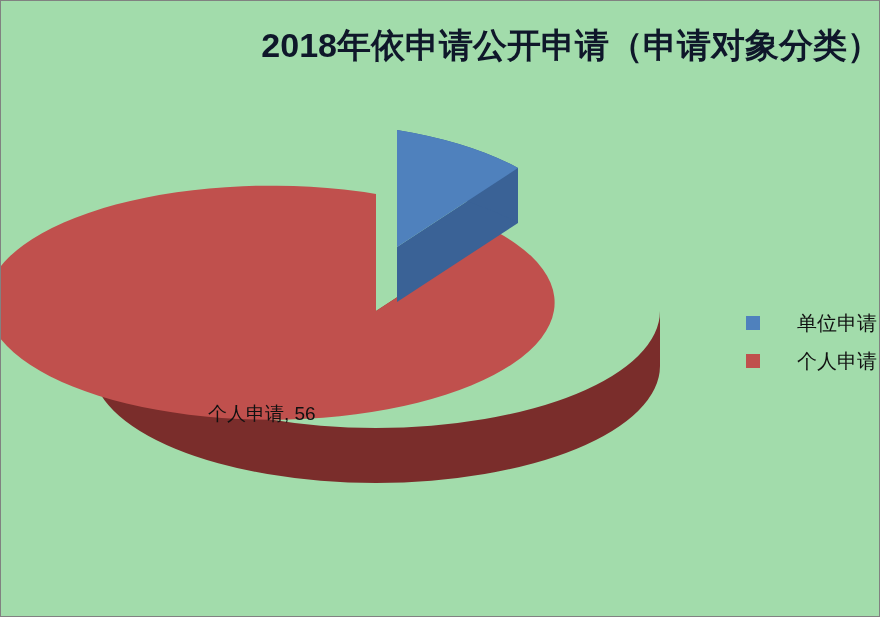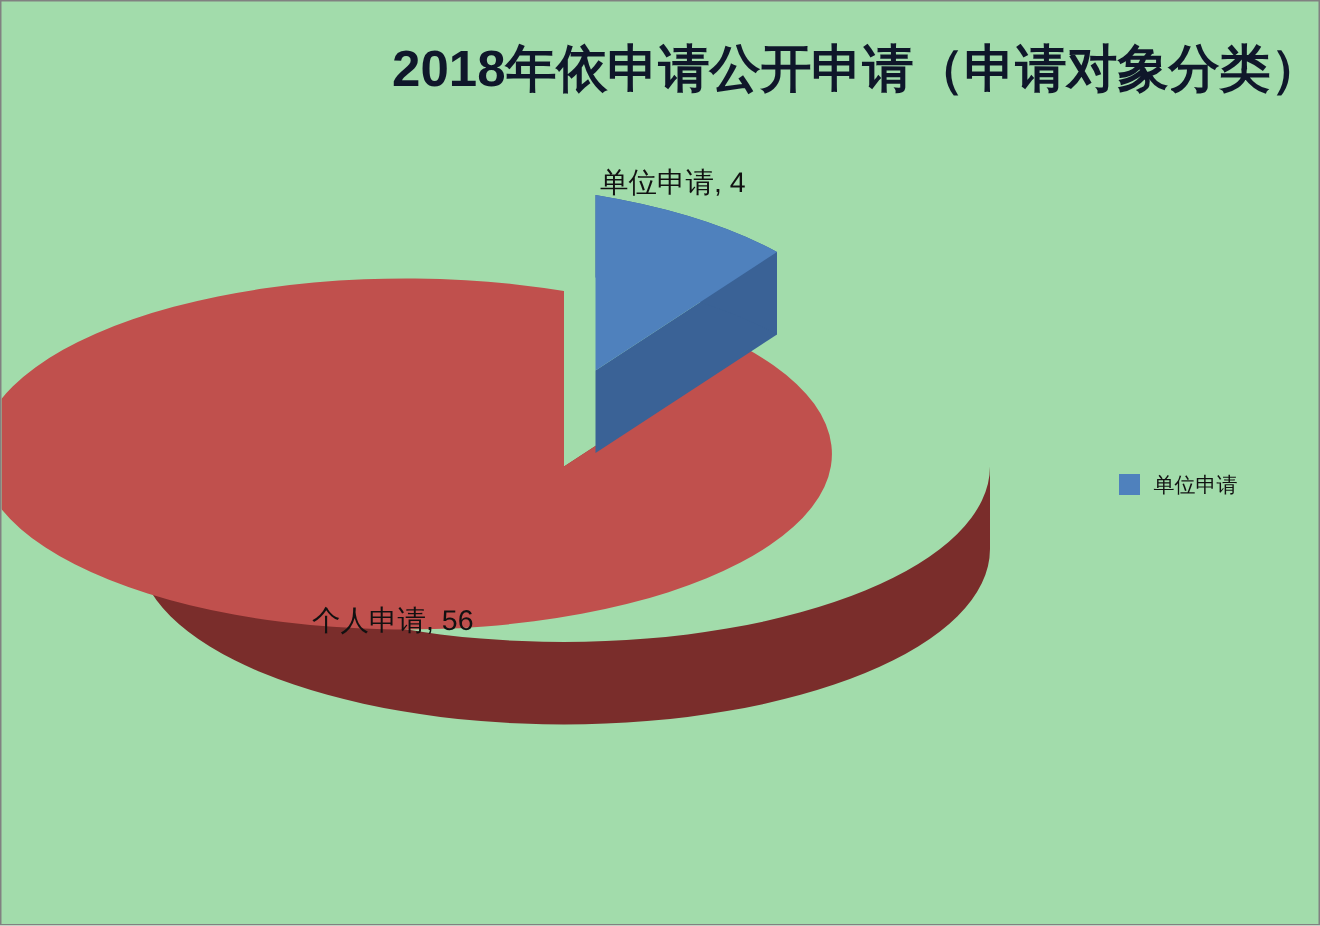--- a/index.html
+++ b/index.html
@@ -66,24 +66,25 @@
     align-items: center;
     height: 38px;
   }
   .legend-swatch {
     width: 14px;
     height: 14px;
     flex: 0 0 14px;
     margin-right: 9px;
   }
   .legend-label {
-    font-size: 14px;
+    font-size: 20px;
     color: #111111;
     white-space: nowrap;
     line-height: 1;
+    margin-left: 28px;
   }
 </style>
 </head>
 <body>
 
 <div id="chart-root" style="background: rgb(162, 220, 171); border-color: rgb(129, 129, 129);">
 
   <div id="chart-title">2018年依申请公开申请（申请对象分类）</div>
 
   <div id="plot-area">
@@ -119,26 +120,29 @@
 
       <path d="M 396,129 L 396,184 L 396,301 L 396,246 Z" fill="#2f5580"></path>
 
       <path d="M 396,246
                L 396,129
                A 284,117 0 0 1 517,167
                Z" fill="#4f81bd"></path>
 
     </svg>
 
-    <div class="data-label" id="label-unit">单位申请, 4</div>
 
     <div class="data-label" id="label-person">个人申请, 56</div>
 
   </div>
 
   <div id="legend">
     <div class="legend-entry">
       <span class="legend-swatch" style="background: rgb(79, 129, 189);"></span>
       <span class="legend-label">单位申请</span>
     </div>
+    <div class="legend-entry">
+      <span class="legend-swatch" style="background: rgb(192, 80, 77);"></span>
+      <span class="legend-label">个人申请</span>
+    </div>
   </div>
 
 </div>
 
 </body></html>

